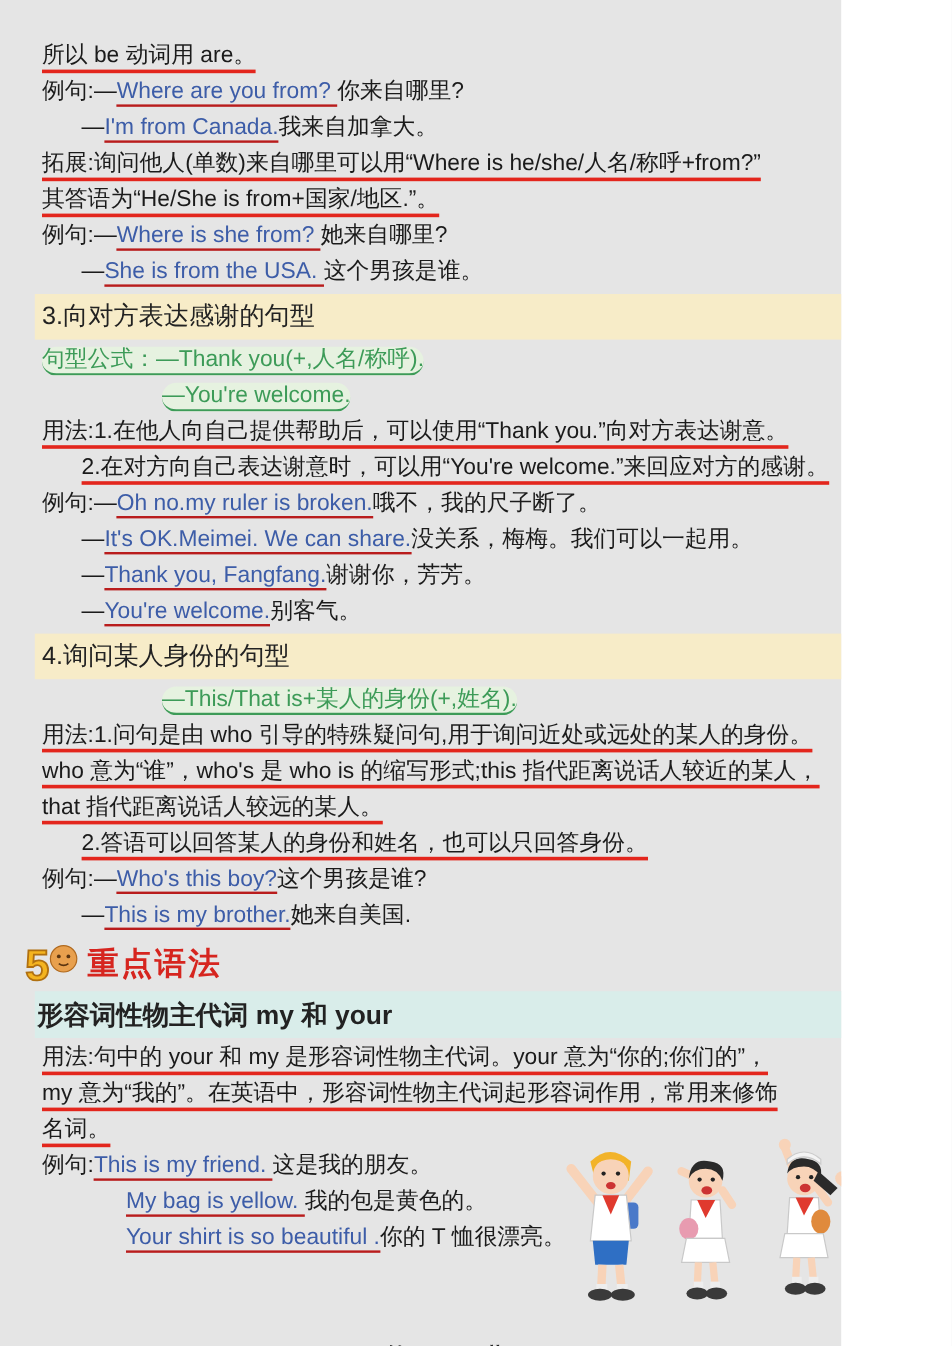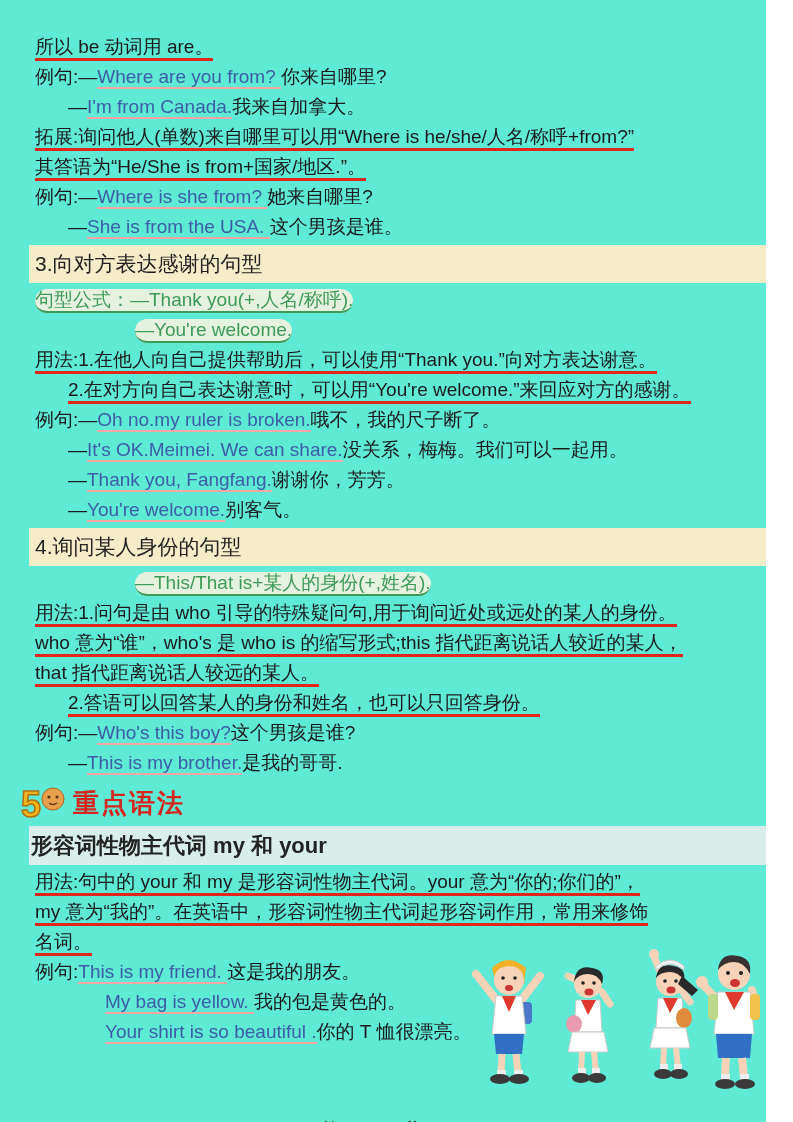--- a/index.html
+++ b/index.html
@@ -1,31 +1,31 @@
 <!DOCTYPE html>
 <html><head>
 <meta charset="utf-8">
 <style>
   html,body{margin:0;padding:0;background:#ffffff;}
   .page{
     position:relative;
-    width:766px;height:1122px;
-    background:#5eead4;
+    width:701px;height:1122px;
+    background:#e5e5e5;
     font-family:"Liberation Sans","DejaVu Sans",sans-serif;
     font-size:19px;color:#1b1b1b;
     overflow:hidden;
   }
   .content{position:absolute;left:35px;top:32px;width:726px;}
   .line{line-height:30px;min-height:30px;white-space:nowrap;}
   .i1{padding-left:33px;}
   .i2{padding-left:70px;}
   .i3{padding-left:100px;}
   .ru{border-bottom:3px solid #e3261d;padding-bottom:1px;}
   .seg-p{color:#1b1b1b;}
-  .seg-e{color:#3d5da8;border-bottom:2px solid #fca5a5;padding-bottom:0px;}
+  .seg-e{color:#3d5da8;border-bottom:2px solid #b91c1c;padding-bottom:0px;}
   .seg-g{color:#3d9b58;background:#e6f2e0;border-bottom:2px solid #3d9b58;padding-bottom:1px;border-radius:12px;}
   .h-yellow{
     background:#f7ecc8;font-weight:normal;font-size:21px;line-height:36px;
     margin:3px -6px 2px -6px;padding:1px 6px;color:#222;
   }
   .h-teal{
     background:#d9edea;font-weight:bold;font-size:22px;line-height:37px;
     margin:2px -6px 2px -6px;padding:1px 2px;color:#222;
   }
   .key-row{display:flex;align-items:center;gap:6px;margin:4px 0 2px -16px;height:42px;}
@@ -59,21 +59,21 @@
       <div class="line i1"><span><span class="seg-p">—</span><span class="seg-e">It's OK.Meimei. We can share.</span><span class="seg-p">没关系，梅梅。我们可以一起用。</span></span></div>
       <div class="line i1"><span><span class="seg-p">—</span><span class="seg-e">Thank you, Fangfang.</span><span class="seg-p">谢谢你，芳芳。</span></span></div>
       <div class="line i1"><span><span class="seg-p">—</span><span class="seg-e">You're welcome.</span><span class="seg-p">别客气。</span></span></div>
       <div class="h-yellow">4.询问某人身份的句型</div>
       <div class="line i3"><span><span class="seg-g">—This/That is+某人的身份(+,姓名).</span></span></div>
       <div class="line"><span class="ru"><span class="seg-p">用法:1.问句是由 who 引导的特殊疑问句,用于询问近处或远处的某人的身份。</span></span></div>
       <div class="line"><span class="ru"><span class="seg-p">who 意为“谁”，who's 是 who is 的缩写形式;this 指代距离说话人较近的某人，</span></span></div>
       <div class="line"><span class="ru"><span class="seg-p">that 指代距离说话人较远的某人。</span></span></div>
       <div class="line i1"><span class="ru"><span class="seg-p">2.答语可以回答某人的身份和姓名，也可以只回答身份。</span></span></div>
       <div class="line"><span><span class="seg-p">例句:—</span><span class="seg-e">Who's this boy?</span><span class="seg-p">这个男孩是谁?</span></span></div>
-      <div class="line i1"><span><span class="seg-p">—</span><span class="seg-e">This is my brother.</span><span class="seg-p">是我的哥哥.</span></span></div>
+      <div class="line i1"><span><span class="seg-p">—</span><span class="seg-e">This is my brother.</span><span class="seg-p">她来自美国.</span></span></div>
       <div class="key-row">
         <svg viewBox="0 0 48 40" class="badge">
           <text x="2" y="34" font-size="36" font-weight="bold" fill="#f4b41f" stroke="#b07010" stroke-width="1.5" font-family="Liberation Sans, sans-serif">5</text>
           <circle cx="34" cy="16" r="11" fill="#e8a04e" stroke="#b06a20"></circle>
           <circle cx="30" cy="14" r="1.6" fill="#5a3410"></circle>
           <circle cx="38" cy="14" r="1.6" fill="#5a3410"></circle>
           <path d="M30 20 Q34 23 38 20" stroke="#5a3410" fill="none" stroke-width="1.4"></path>
         </svg>
         <span class="key-title">重点语法</span>
       </div>

